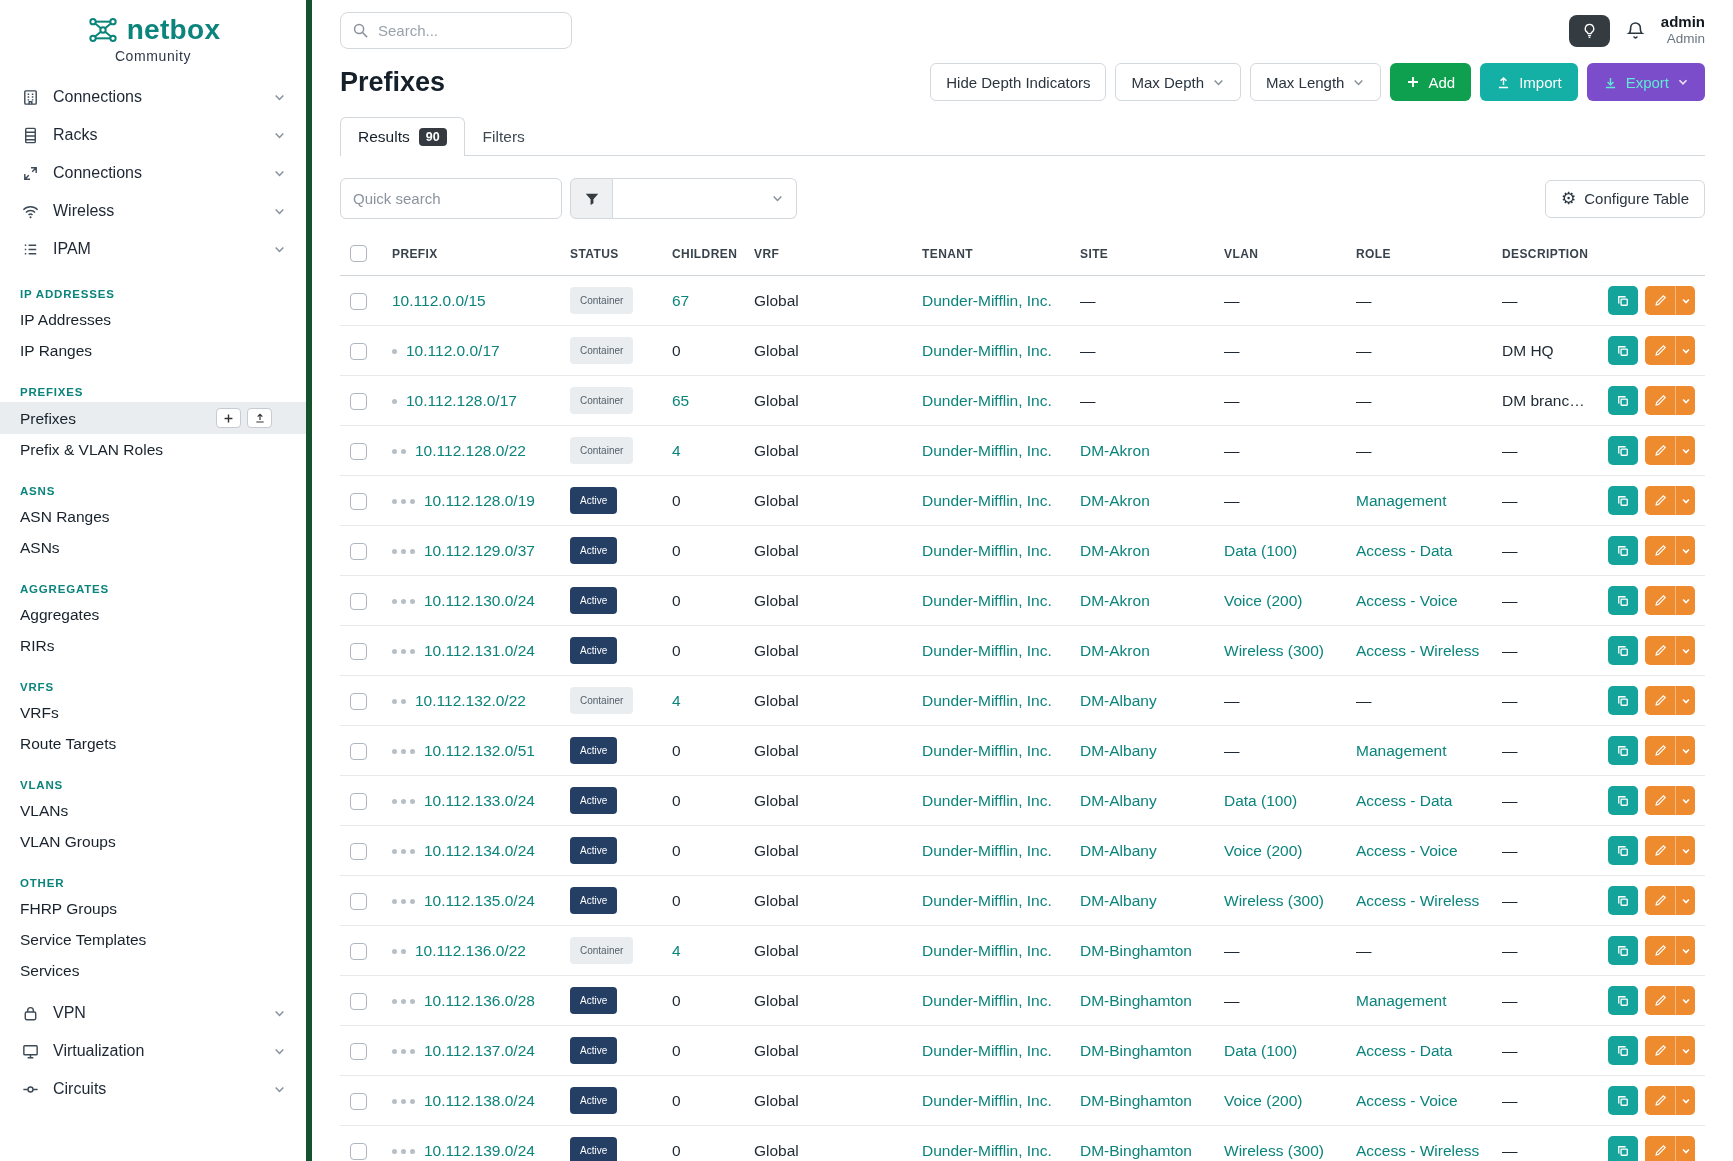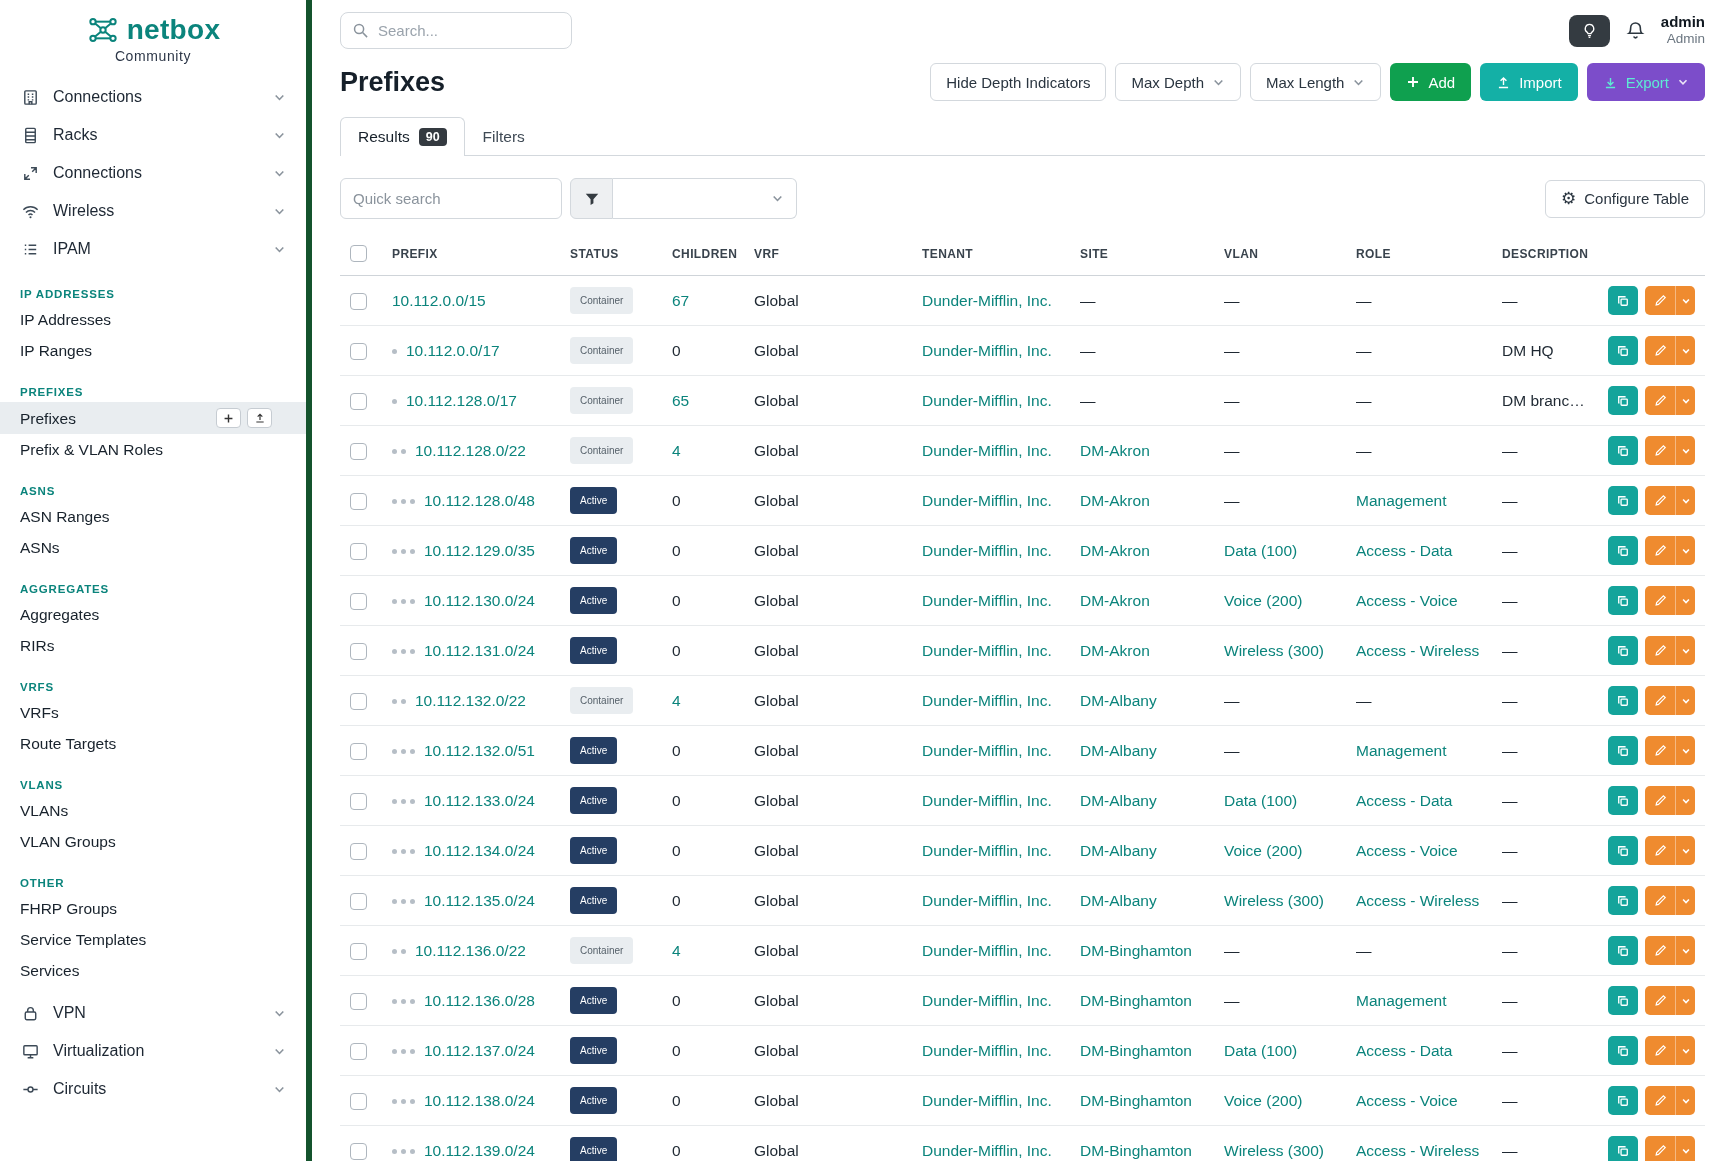--- a/index.html
+++ b/index.html
@@ -608,21 +608,21 @@
                 </button>
               </span>
             </span></td>
         </tr>
         <tr>
           <td class="c-check"><input type="checkbox" class="cb" style=""></td>
           <td class="c-prefix"><span class="dots">
               <span class="dot"></span>
               <span class="dot"></span>
               <span class="dot"></span>
-            </span><a class="link">10.112.128.0/48</a></td>
+            </span><a class="link">10.112.128.0/19</a></td>
           <td><span class="badge b-active">Active</span></td>
           <td><span>0</span></td>
           <td><span>Global</span></td>
           <td><a class="link">Dunder-Mifflin, Inc.</a></td>
           <td><a class="link">DM-Akron</a></td>
           <td><span class="dash">—</span></td>
           <td><a class="link">Management</a></td>
           <td><span class="dash">—</span></td>
           <td class="c-actions"><span class="actions">
               <button class="act copy">
@@ -650,21 +650,21 @@
                 </button>
               </span>
             </span></td>
         </tr>
         <tr>
           <td class="c-check"><input type="checkbox" class="cb" style=""></td>
           <td class="c-prefix"><span class="dots">
               <span class="dot"></span>
               <span class="dot"></span>
               <span class="dot"></span>
-            </span><a class="link">10.112.129.0/35</a></td>
+            </span><a class="link">10.112.129.0/37</a></td>
           <td><span class="badge b-active">Active</span></td>
           <td><span>0</span></td>
           <td><span>Global</span></td>
           <td><a class="link">Dunder-Mifflin, Inc.</a></td>
           <td><a class="link">DM-Akron</a></td>
           <td><a class="link">Data (100)</a></td>
           <td><a class="link">Access - Data</a></td>
           <td><span class="dash">—</span></td>
           <td class="c-actions"><span class="actions">
               <button class="act copy">

